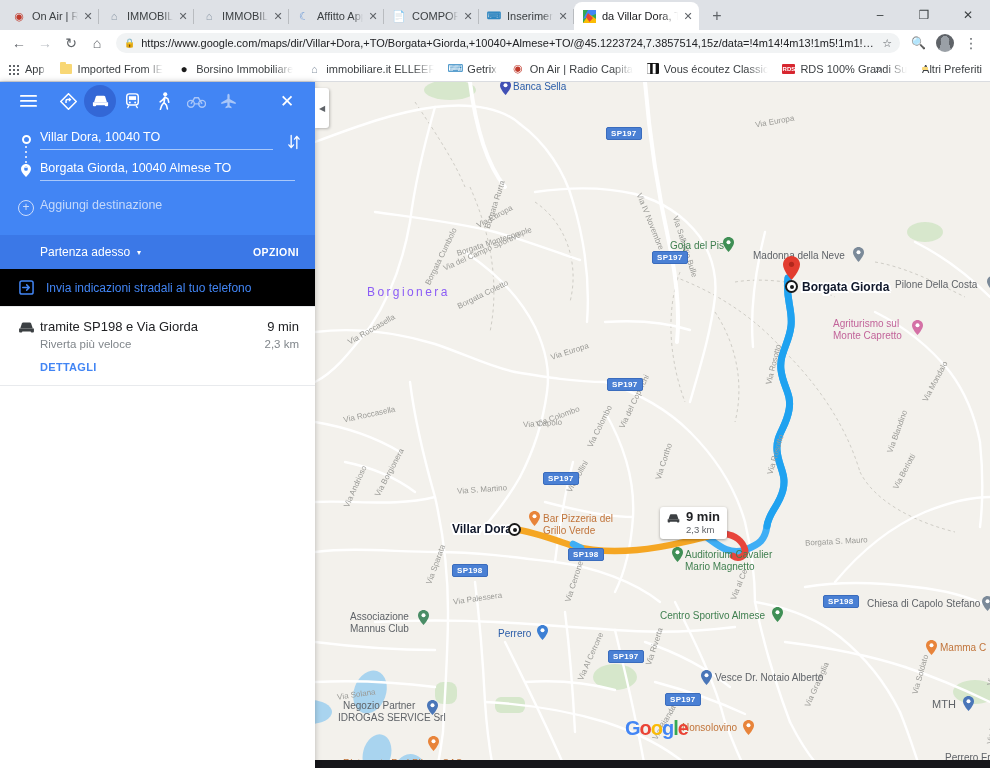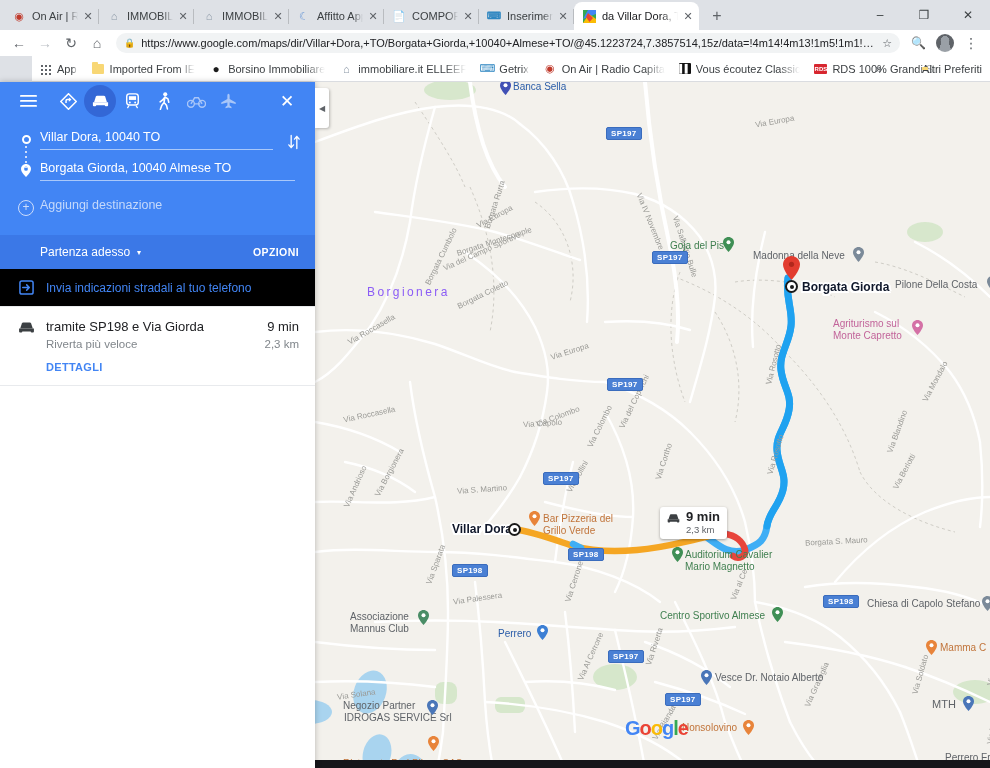--- a/index.html
+++ b/index.html
@@ -86,21 +86,20 @@
     flex:0 0 18px; margin:0 4px;
     background-image:radial-gradient(circle at 50% 36%, #9aa0a6 0 30%, transparent 31%),
                      radial-gradient(ellipse at 50% 105%, #9aa0a6 0 46%, transparent 47%);
   }
 
   
   .bookmarks {
     height:26px; background:#fff; display:flex; align-items:center;
     padding:0 6px; font-size:11px; color:#3c4043; position:relative;
     border-bottom:1px solid #dadce0;
-    margin-left:32px;
   }
   .bm { display:flex; align-items:center; margin-right:14px; white-space:nowrap; flex:0 0 auto;}
   .bm .bmi { width:14px; height:14px; margin-right:5px; display:flex;
              align-items:center; justify-content:center; font-size:10px; }
   .bm .bml { max-width:108px; overflow:hidden; text-overflow:clip;
     -webkit-mask-image: linear-gradient(to right, #000 80%, transparent 100%);
             mask-image: linear-gradient(to right, #000 80%, transparent 100%); }
   .bm-overflow { position:absolute; right:108px; color:#5f6368; font-size:12px; }
   .bm-right { position:absolute; right:8px; display:flex; align-items:center; }
 
@@ -246,21 +245,21 @@
     border-bottom:1px solid #e8eaed; background:#000000;
   }
   .sendrow .sico { width:28px; flex:0 0 28px; display:flex; justify-content:center; color:#4285f4; }
   .sendrow .stxt { font-size:12px; color:#4285f4; margin-left:6px; }
 
   .result {
     padding:12px 16px 12px 12px; border-bottom:1px solid #e8eaed;
     display:flex; background:#fff;
   }
   .result .rico { width:28px; flex:0 0 28px; color:#3c4043; display:flex; justify-content:center; padding-top:2px;}
-  .result .rbody { flex:1 1 auto; margin-left:6px; }
+  .result .rbody { flex:1 1 auto; }
   .result .rline1 { display:flex; align-items:baseline; }
   .result .rtitle { font-size:13px; color:#202124; flex:1 1 auto; }
   .result .rtime { font-size:13px; color:#202124; font-weight:400; }
   .result .rline2 { display:flex; align-items:baseline; margin-top:4px; }
   .result .rsub { font-size:11.5px; color:#80868b; flex:1 1 auto; }
   .result .rdist { font-size:11.5px; color:#80868b; }
   .result .rdetails { font-size:11px; color:#4285f4; font-weight:bold; margin-top:11px; letter-spacing:.3px; }
 
   .taskbar {
     position:absolute; left:0; bottom:0; width:990px; height:8px; background:#16161a;
@@ -660,21 +659,21 @@
           <circle cx="5.5" cy="5.3" r="2" fill="#fff"></circle>
         </svg>
 
       <div class="maplabel poi-grey" style="left:617px;top:616px;font-size:11px">MTH</div>
       <svg class="pin" style="left:648px;top:614px" viewBox="0 0 11 15">
           <path d="M5.5 0C2.5 0 0 2.4 0 5.4 0 9 5.5 15 5.5 15S11 9 11 5.4C11 2.4 8.5 0 5.5 0z" fill="#4a76b8"></path>
           <circle cx="5.5" cy="5.3" r="2" fill="#fff"></circle>
         </svg>
 
       <div class="maplabel poi-grey" style="left:28px;top:618px">Negozio Partner</div>
-      <div class="maplabel poi-grey" style="left:29px;top:630px">IDROGAS SERVICE Srl</div>
+      <div class="maplabel poi-grey" style="left:23px;top:630px">IDROGAS SERVICE Srl</div>
       <svg class="pin" style="left:112px;top:618px" viewBox="0 0 11 15">
           <path d="M5.5 0C2.5 0 0 2.4 0 5.4 0 9 5.5 15 5.5 15S11 9 11 5.4C11 2.4 8.5 0 5.5 0z" fill="#4a76b8"></path>
           <circle cx="5.5" cy="5.3" r="2" fill="#fff"></circle>
         </svg>
 
       <div class="maplabel poi-orange" style="left:367px;top:640px">Nonsolovino</div>
       <svg class="pin" style="left:428px;top:638px" viewBox="0 0 11 15">
           <path d="M5.5 0C2.5 0 0 2.4 0 5.4 0 9 5.5 15 5.5 15S11 9 11 5.4C11 2.4 8.5 0 5.5 0z" fill="#e8843a"></path>
           <circle cx="5.5" cy="5.3" r="2" fill="#fff"></circle>
         </svg>

